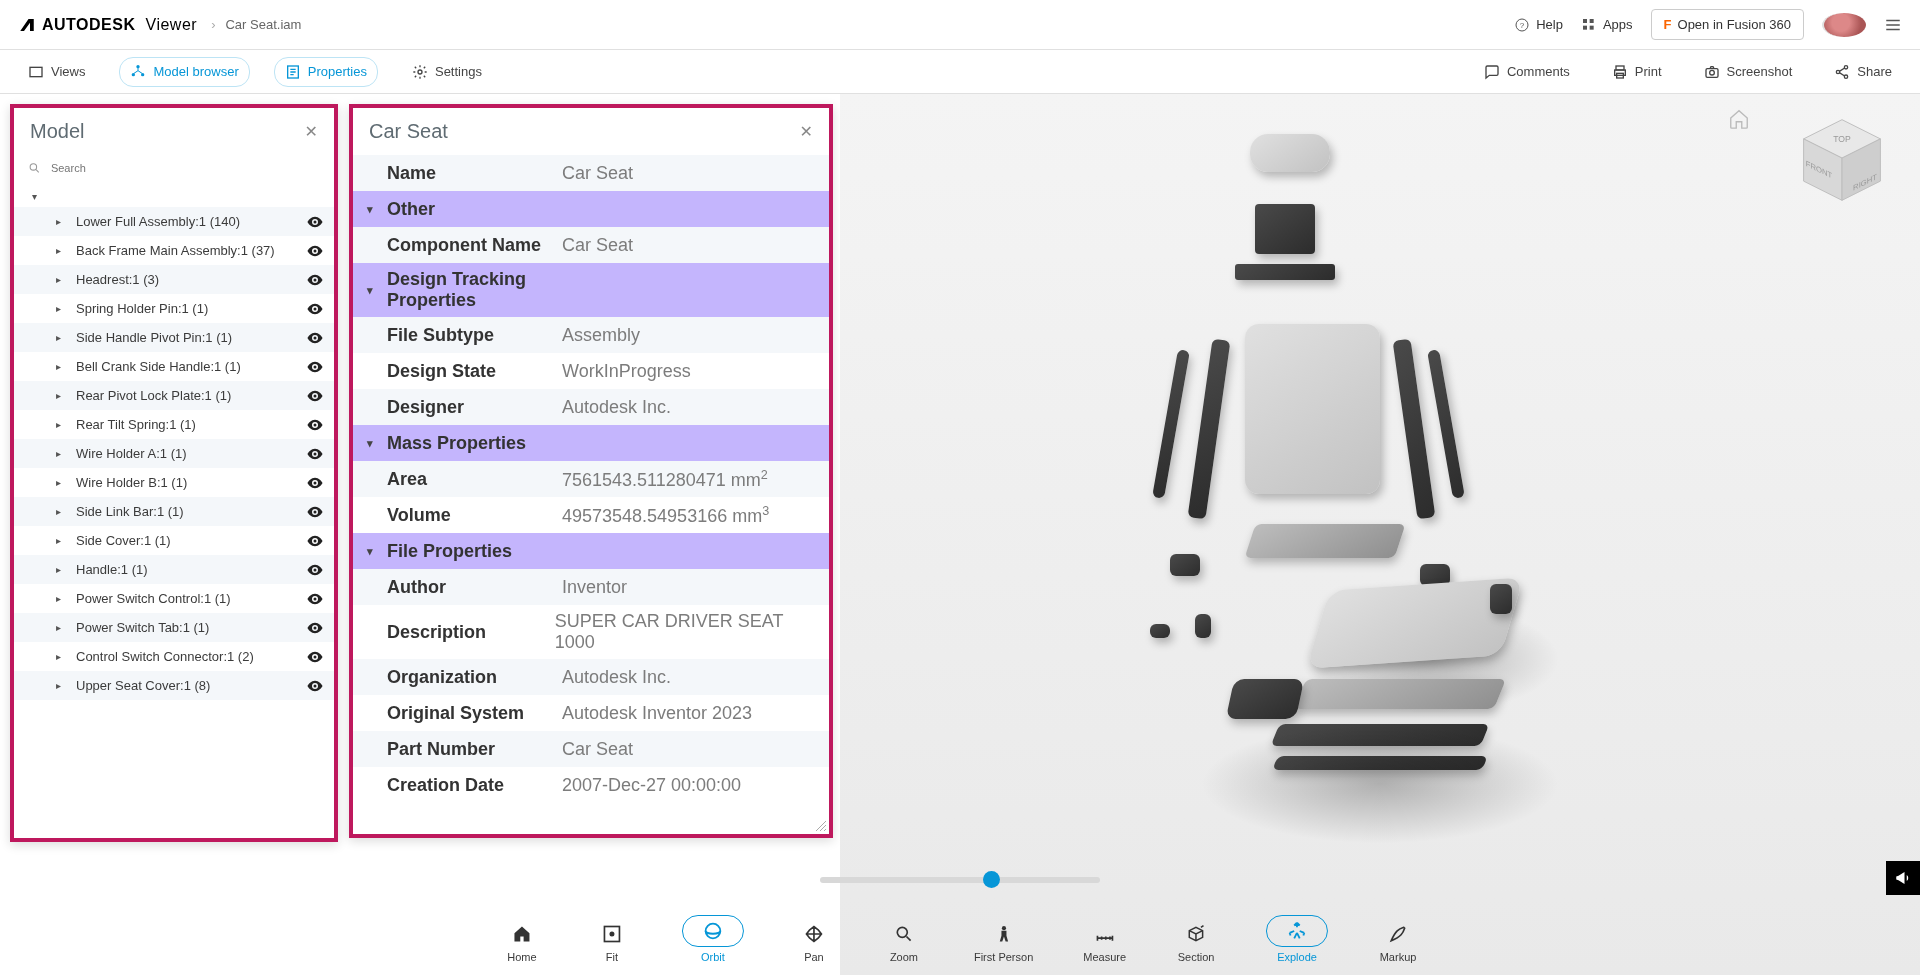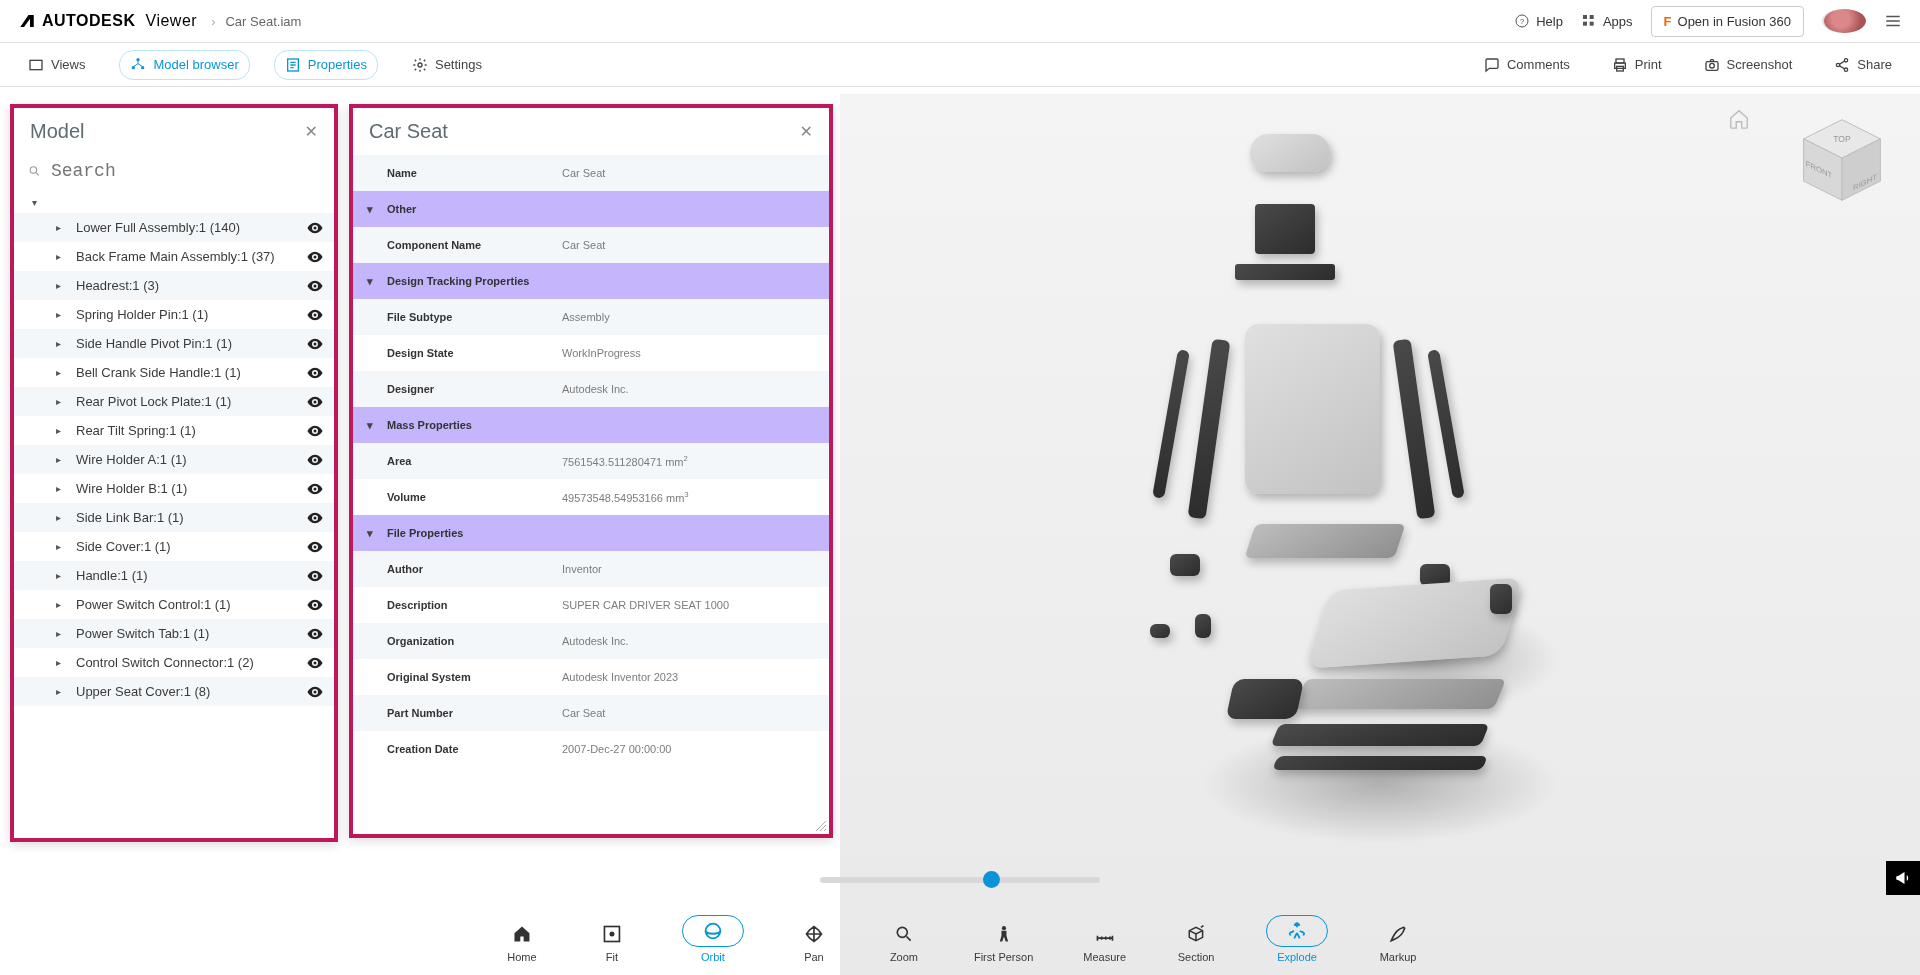--- a/index.html
+++ b/index.html
@@ -1,19 +1,19 @@
 <!DOCTYPE html>
 <html><head>
 <meta charset="utf-8">
 <style>
 * { margin: 0; padding: 0; box-sizing: border-box; font-family: "Artifakt Element", -apple-system, Arial, sans-serif; }
 body { width: 1920px; height: 975px; background: #fff; overflow: hidden; position: relative; }
 
 
-.topbar { height: 43px; border-bottom: 1px solid #e0e0e0; display: flex; align-items: center; padding: 0 18px; }
+.topbar { height: 50px; border-bottom: 1px solid #e0e0e0; display: flex; align-items: center; padding: 0 18px; }
 .logo { font-weight: 700; font-size: 16px; letter-spacing: .5px; display:flex; align-items:center; gap:6px;}
 .logo svg { width:18px; height:18px; }
 .logo .thin { font-weight: 400; margin-left: 4px; }
 .crumb { color: #666; margin-left: 14px; font-size: 13px; display:flex; align-items:center; gap:10px;}
 .crumb .chev { color:#aaa; }
 .top-right { margin-left: auto; display: flex; align-items: center; gap: 18px; }
 .tr-item { display:flex; align-items:center; gap:6px; font-size:13px; color:#333; cursor:pointer; }
 .f360 { border:1px solid #ccc; border-radius:4px; padding:7px 12px; }
 .f360 .f-icon { color:#fa6400; font-weight:700; }
 .avatar { width:24px; height:24px; border-radius:50%; background: radial-gradient(circle at 40% 40%, #d88 30%, #a55 70%); border-left:2px solid #e0e0e0; padding-left:18px; box-sizing:content-box; }
@@ -26,31 +26,31 @@
 .sb-right { margin-left:auto; display:flex; gap:22px; }
 
 
 .panel { position:absolute; background:#fff; border:4px solid #be185d; box-shadow:0 3px 10px rgba(0,0,0,.14); }
 .panel-head { display:flex; align-items:center; padding:12px 16px; }
 .panel-title { font-size:20px; color:#5f6b72; font-weight:400; }
 .panel-close { margin-left:auto; color:#888; cursor:pointer; font-size:16px; }
 
 .model-panel { top:104px; left:10px; width:328px; height:738px; display:flex; flex-direction:column; }
 .search-row { display:flex; align-items:center; padding:6px 14px 10px; gap:10px; color:#999; }
-.search-row input { border:none; outline:none; font-size:18px; width:100%; color:#444;font-family:Liberation Mono, monospace; }
+.search-row input { border:none; outline:none; font-size:11px; width:100%; color:#444; }
 .tree { flex:1; overflow:hidden; font-size:13px; color:#3b3b3b; }
 .tree-root-row { height:22px; display:flex; align-items:center; padding-left:18px; }
 .tree-item { height:29px; display:flex; align-items:center; padding-left:42px; padding-right:10px; }
 .tree-item:nth-child(odd){ background:#f4f7fa; }
 .tree-item .arrow { width:10px; color:#555; margin-right:10px; font-size:10px; }
 .tree-item .eye { margin-left:auto; }
 .eye svg, .arrow svg { display:block; }
 
 .props-panel { top:104px; left:349px; width:484px; height:734px; display:flex; flex-direction:column; }
-.props-body { flex:1; overflow:hidden; font-size:11px; }
+.props-body { flex:1; overflow:hidden; font-size:18px; }
 .prow { display:flex; align-items:center; min-height:36px; padding:6px 12px 6px 34px; }
 .prow .k { width:175px; color:#333; font-weight:600; }
 .prow .v { color:#7c7c7c; }
 .prow.section { background:#c4b5fd; font-weight:700; position:relative; }
 .prow.section .k { font-weight:700; }
 .prow.section::before { content:"▾"; position:absolute; left:14px; color:#444; font-size:11px; }
 .prow.alt { background:#f4f7fa; }
 .resize-grip { position:absolute; right:2px; bottom:2px; width:12px; height:12px; }
 
 

